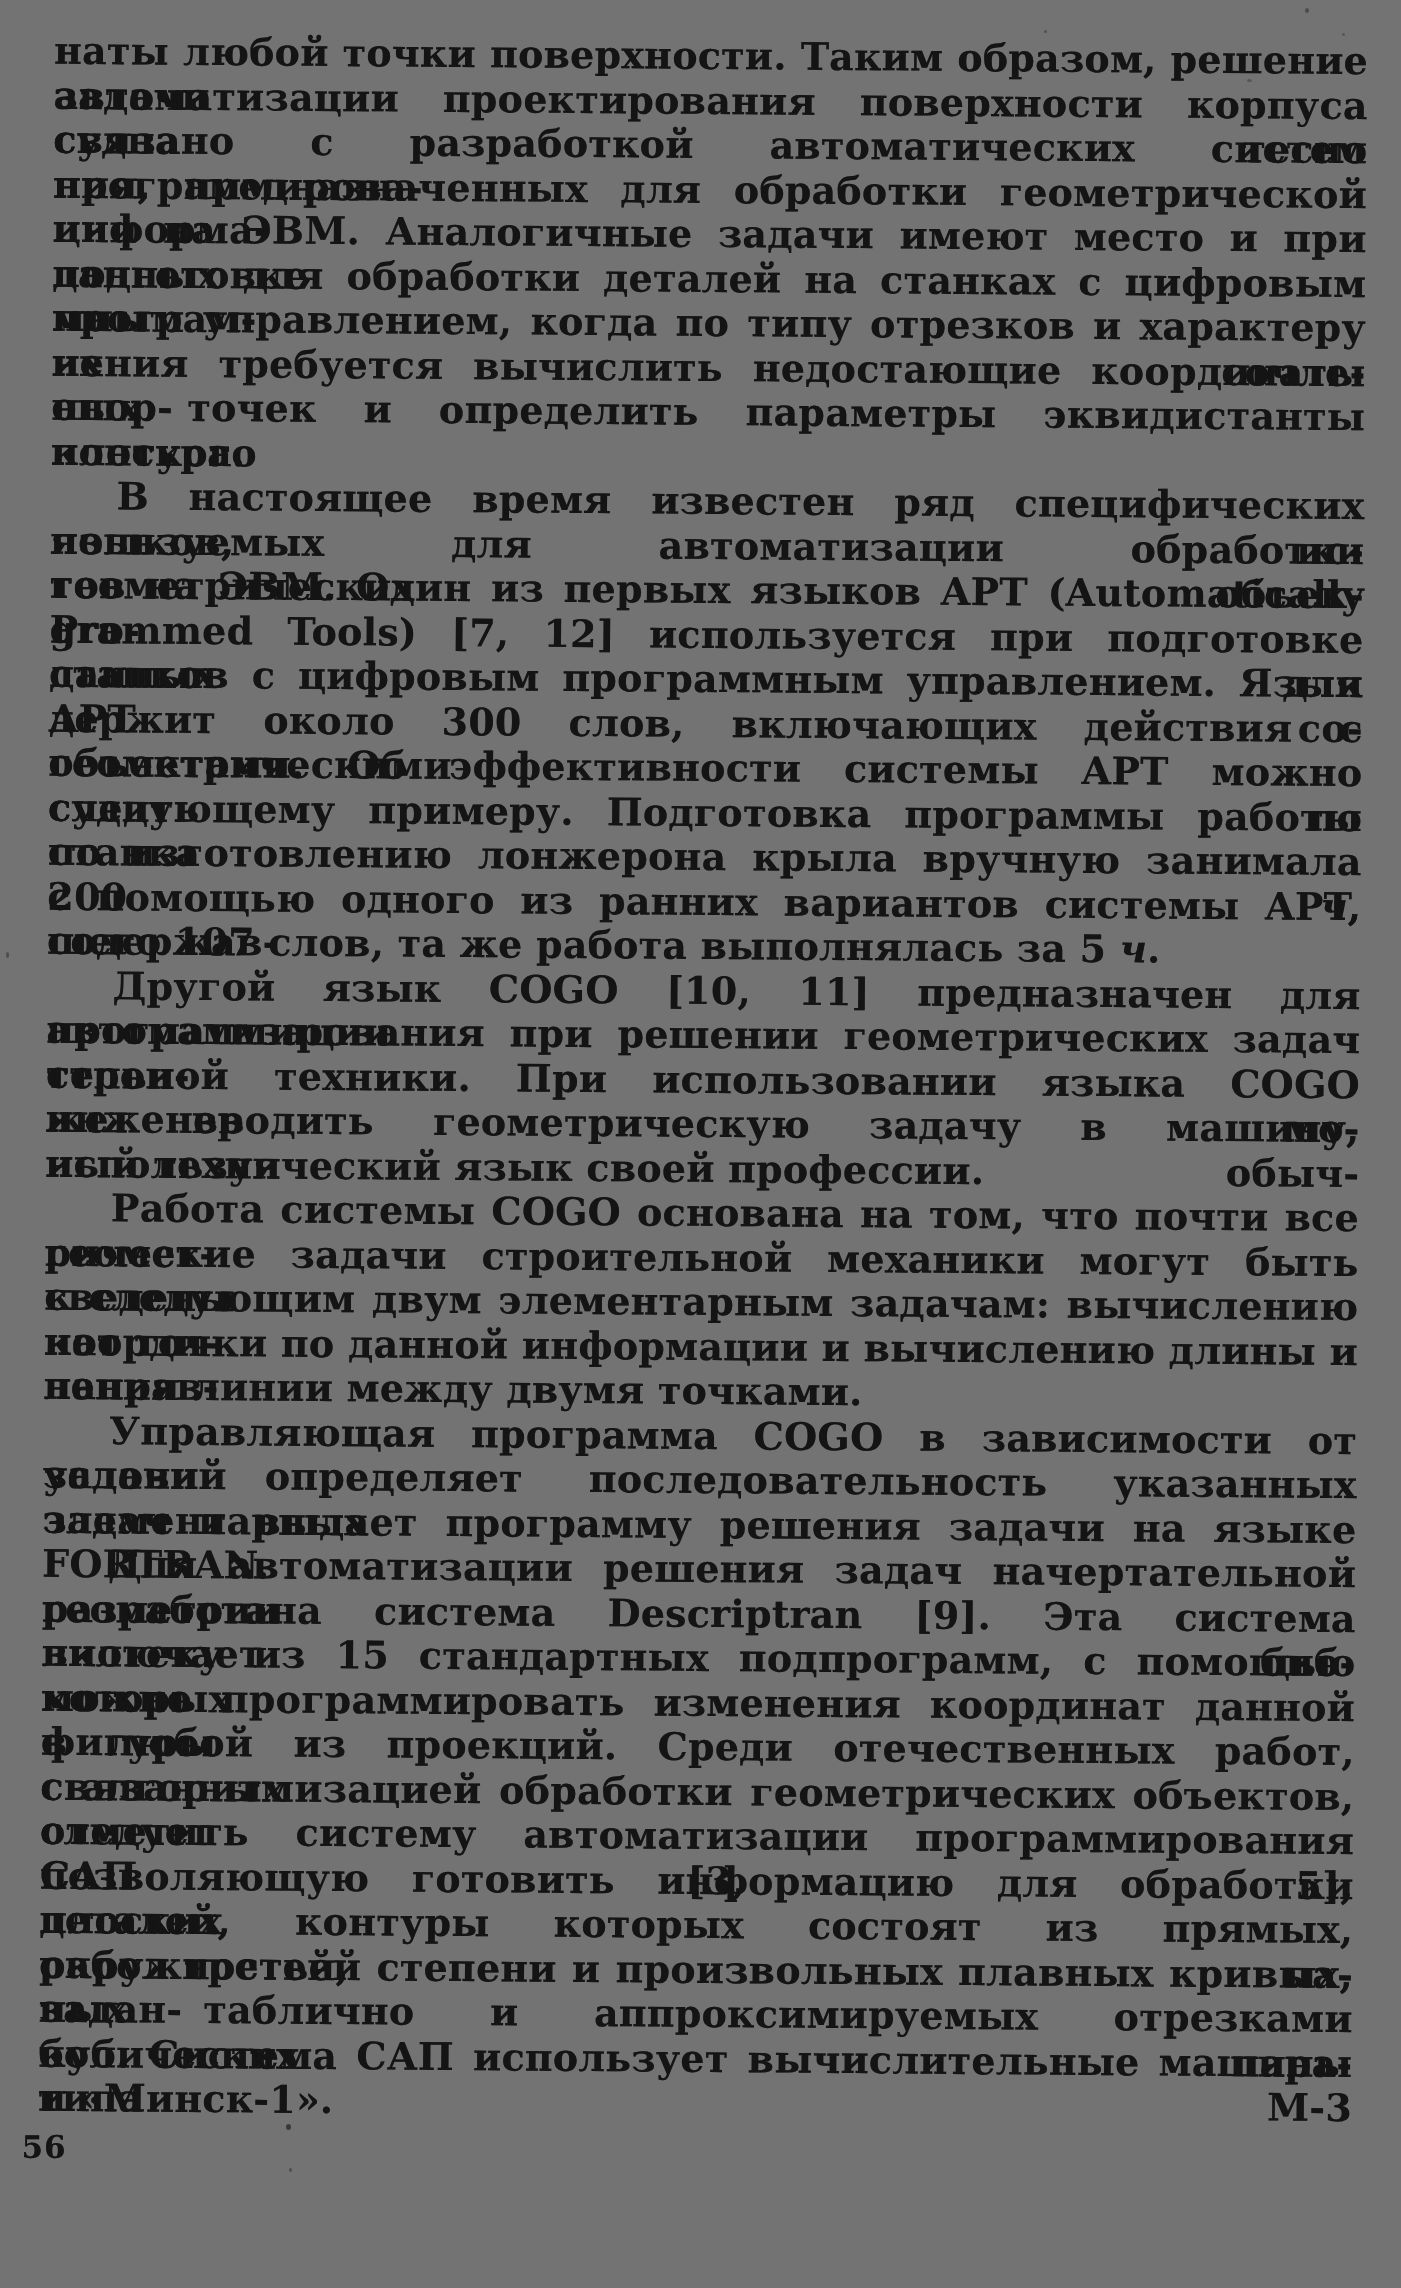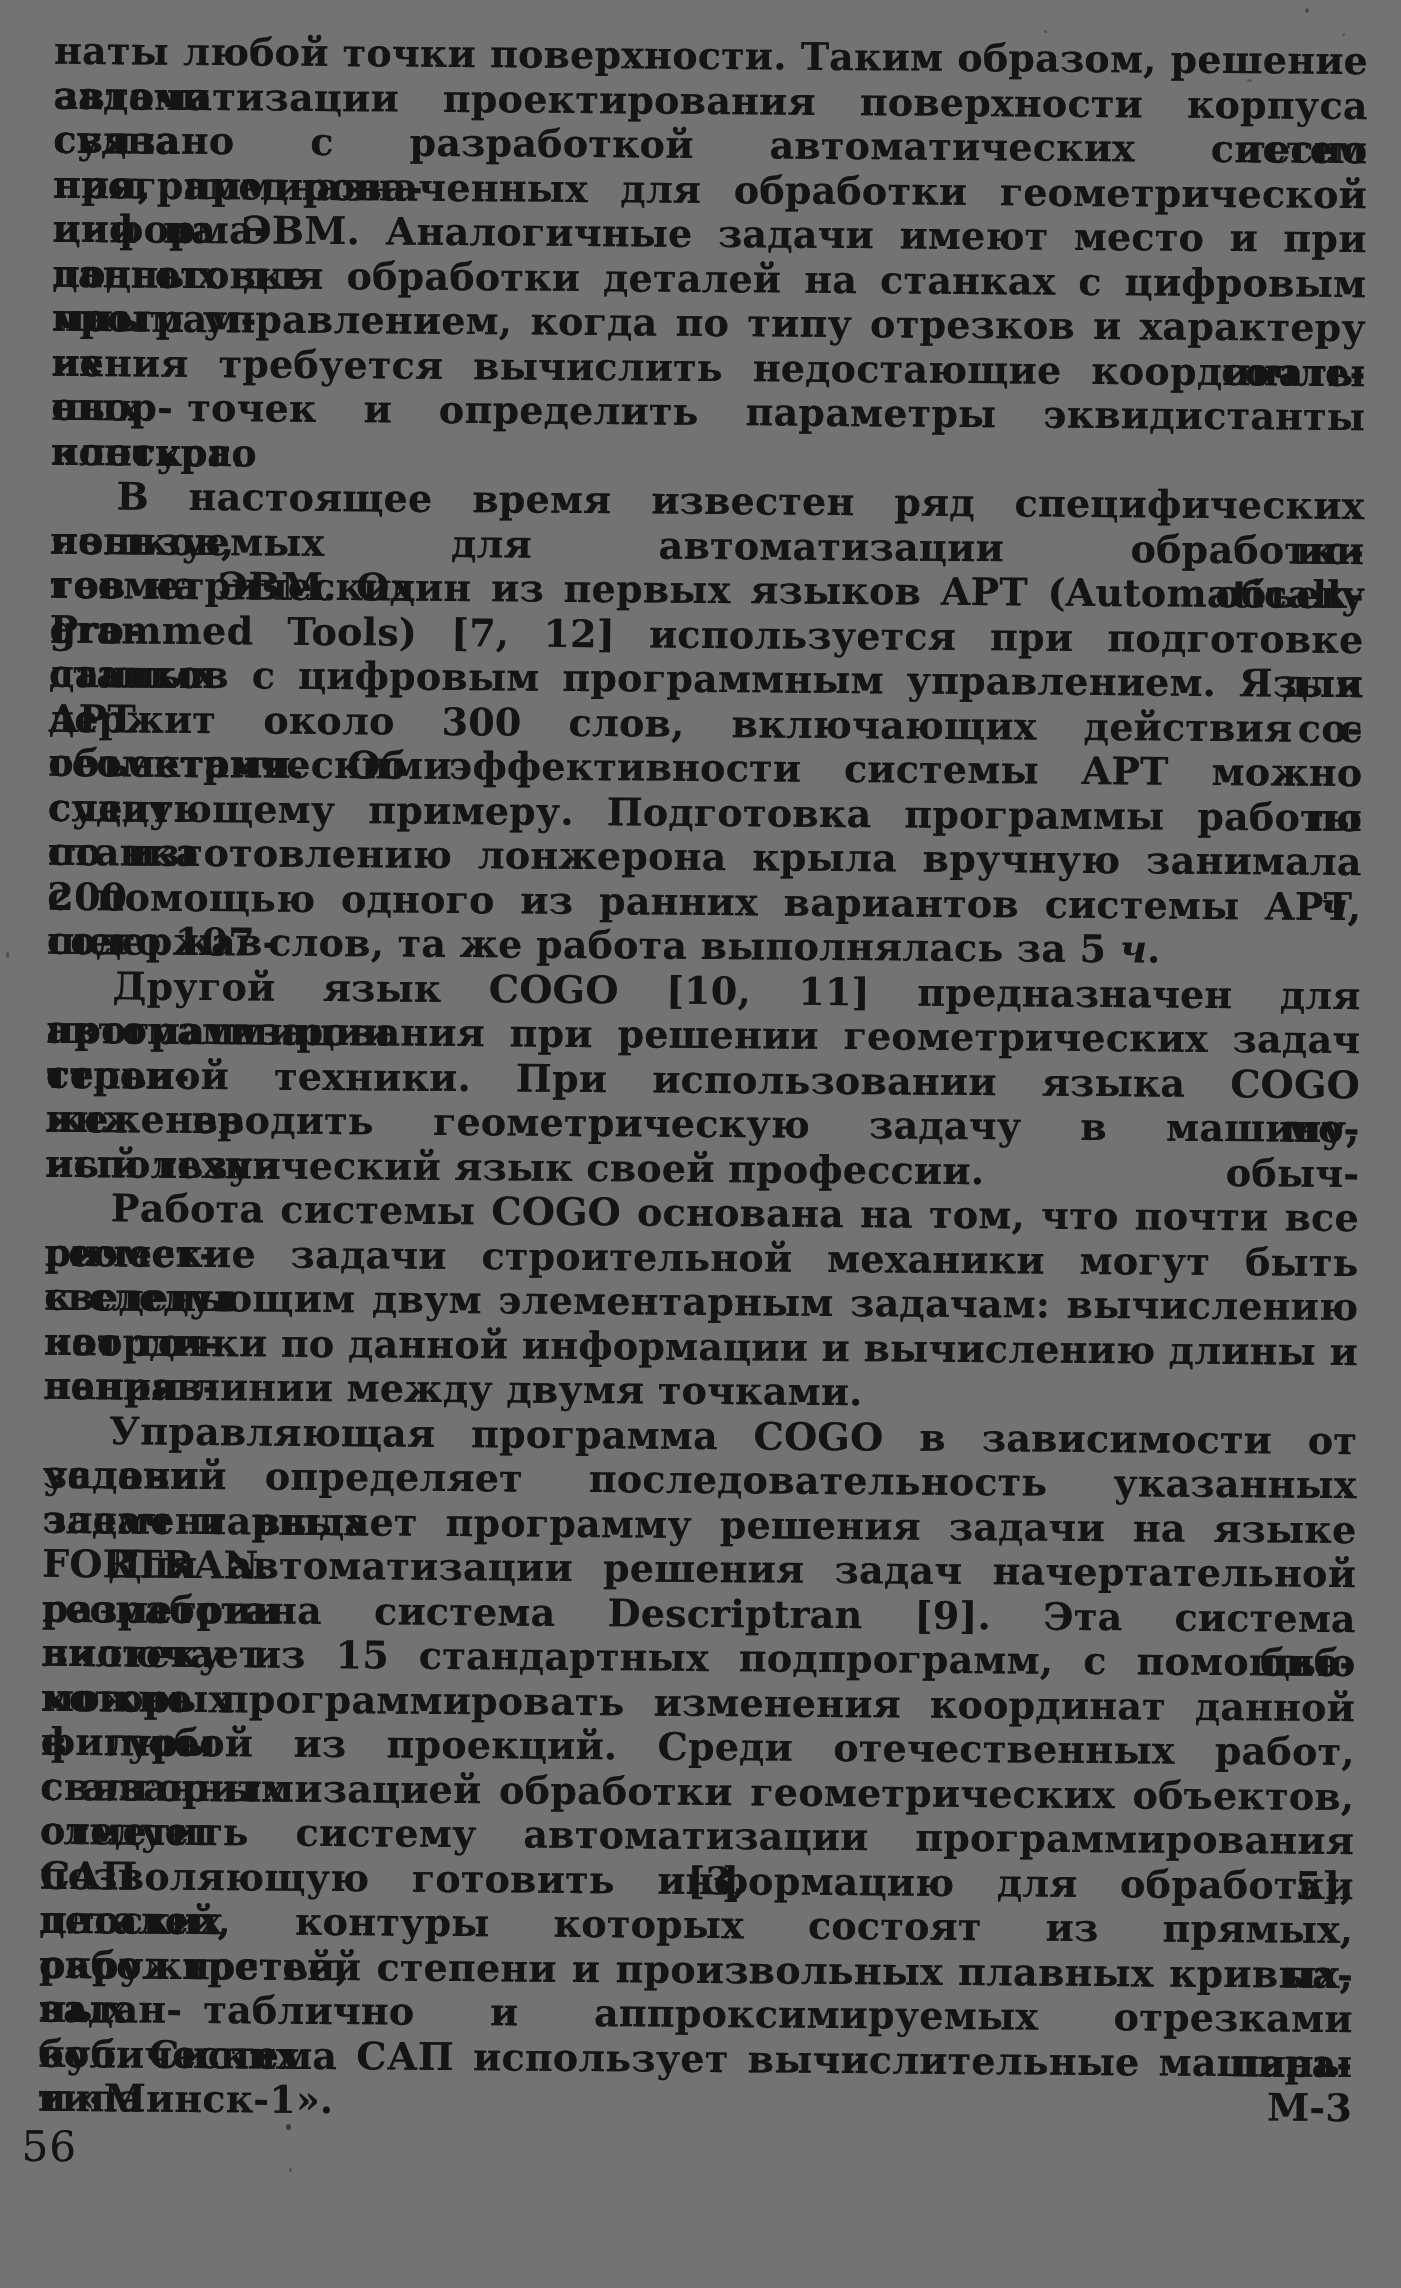--- a/index.html
+++ b/index.html
@@ -37,22 +37,22 @@
     white-space: normal;
     overflow: visible;
   }
   .line.indent { text-indent: 66px; }
   .line.para-last { text-align-last: left; }
   .line i { font-style: italic; }
   .page-number {
     position: absolute;
     left: -16px;
     top: 2096px;
-    font-size: 42px;
-    font-weight: 400;
+    font-size: 31px;
+    font-weight: 700;
     letter-spacing: 1px;
     text-align: left;
     text-align-last: left;
   }
   .speck {
     position: absolute;
     background: #2b2b2b;
     border-radius: 50%;
   }
 </style>

